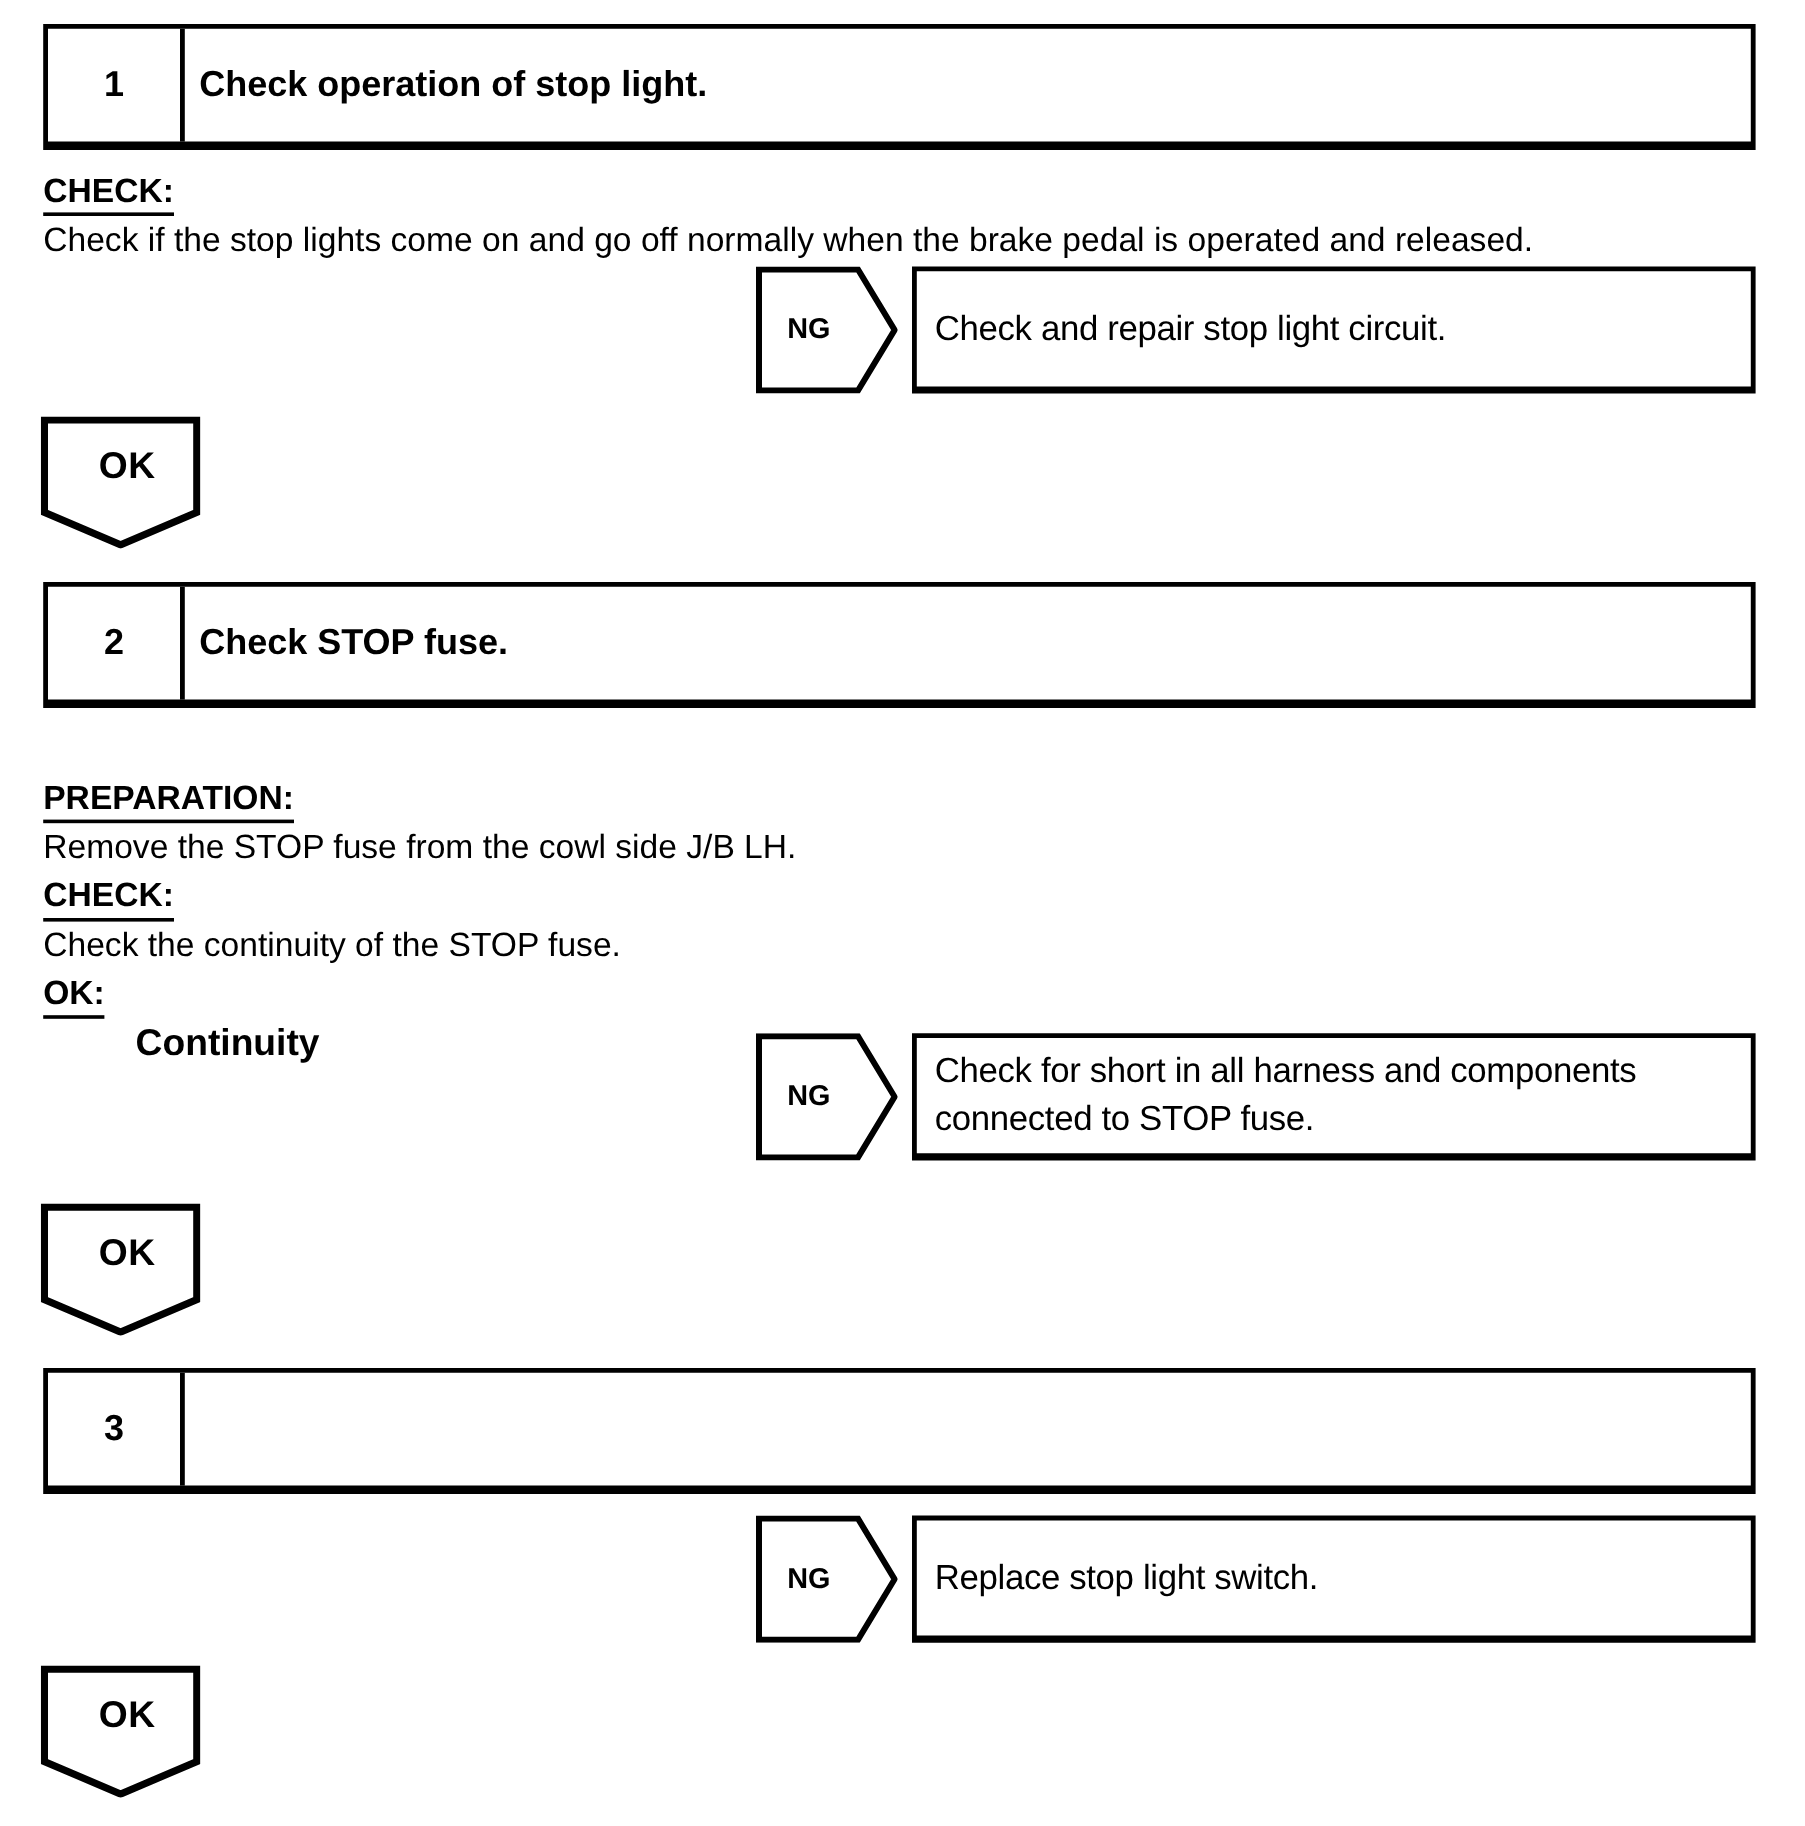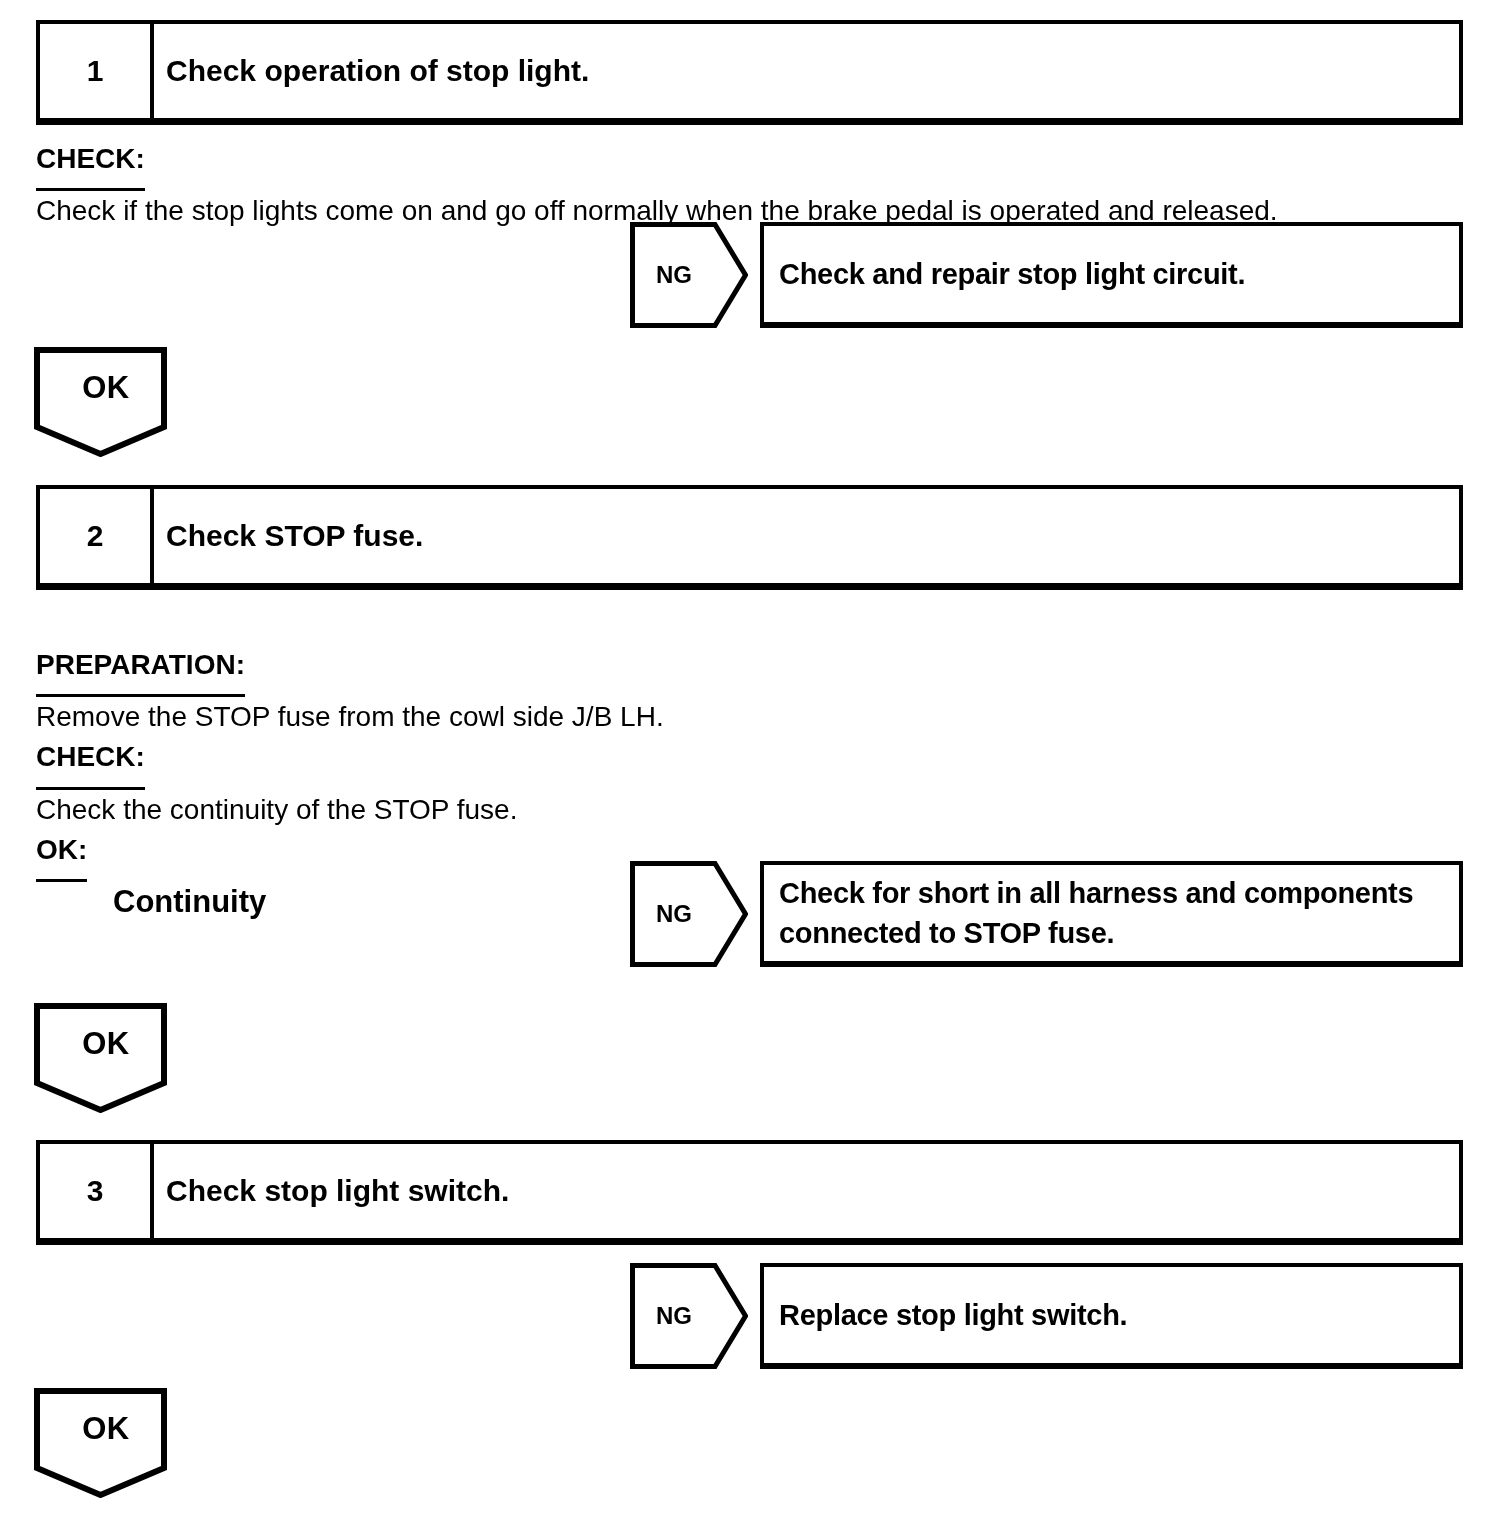--- a/index.html
+++ b/index.html
@@ -50,21 +50,21 @@
     position: absolute;
     left: 36px;
     font-size: 28px;
     line-height: 40px;
   }
   .heading-line { font-weight: bold; white-space: nowrap; }
   .heading-line span {
     display: inline-block;
     line-height: 1.12;
     border-bottom: 3px solid #000;
-    padding-bottom: 14px;
+    padding-bottom: 3px;
   }
   .body-line { white-space: nowrap; }
   .result-line {
     font-weight: bold;
     font-size: 31px;
     padding-left: 77px;
     white-space: nowrap;
   }
 
   
@@ -99,21 +99,21 @@
     height: 106px;
     box-sizing: border-box;
     border: 4px solid #000;
     border-bottom-width: 6px;
     background: #fff;
     display: flex;
     flex-direction: column;
     justify-content: center;
     padding-left: 15px;
     padding-right: 24px;
-    font-weight: bold;
+    font-weight: normal;
     font-size: 29px;
     line-height: 40px;
     letter-spacing: -0.3px;
     overflow: hidden;
   }
   .ng-box .action-line { white-space: nowrap; }
 
   
   .ok-flag {
     position: absolute;
@@ -199,21 +199,20 @@
 
   <div class="ok-flag" style="top:1003px;">
     <svg width="133" height="110" viewBox="0 0 133 110">
       <polygon points="3,3 130,3 130,80 66.5,107 3,80" fill="#ffffff" stroke="#000000" stroke-width="6"></polygon>
     </svg>
     <div class="ok-label">OK</div>
   </div>
 
   <div class="step-box" style="top:1140px;">
     <div class="step-num">3</div>
-    <div class="step-title">Check stop light switch.</div>
   </div>
 
   <div class="ng-row" style="top:1263px;">
     <div class="ng-arrow">
       <svg width="118" height="106" viewBox="0 0 118 106">
         <polygon points="2.5,2.5 85,2.5 115.5,53 85,103.5 2.5,103.5" fill="#ffffff" stroke="#000000" stroke-width="5"></polygon>
       </svg>
       <div class="ng-label">NG</div>
     </div>
     <div class="ng-box">

